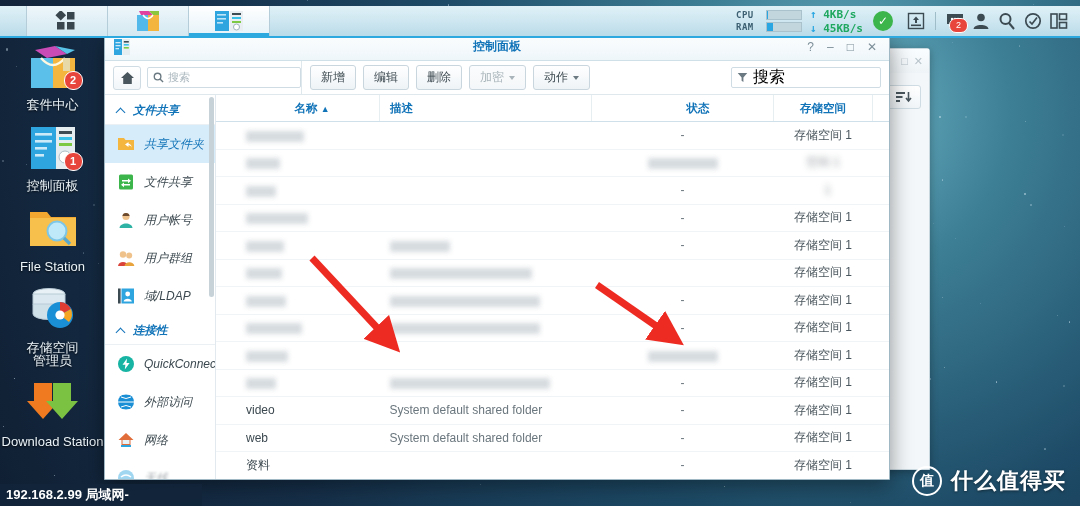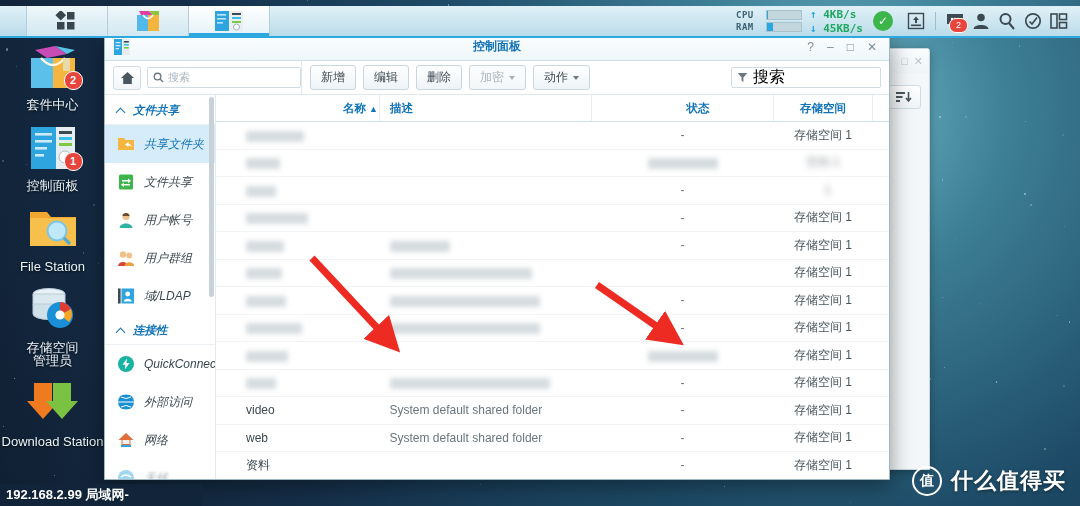--- a/index.html
+++ b/index.html
@@ -91,21 +91,21 @@
     border-top:1.6px solid #1173b8;transform:rotate(45deg);}
   .si{height:38px;display:flex;align-items:center;gap:9px;padding-left:12px;font-size:12px;color:#3b484f;}
   .si.sel{background:#d6ecfa;color:#1173b8;}
   .si-ic{width:18px;height:18px;flex:none;}
   .side-sb{position:absolute;right:1px;top:2px;width:5px;height:200px;background:#c6d2d8;border-radius:3px;}
 
   .content{flex:1;position:relative;display:flex;flex-direction:column;}
   table{border-collapse:collapse;width:100%;table-layout:fixed;}
   th{font-size:11.5px;font-weight:bold;color:#1173b8;height:24px;border-bottom:1px solid #cfe0ea;
     border-right:1px solid #e6eef2;background:#fff;}
-  th.c-name{width:132px;text-align:right;padding-left:30px;}
+  th.c-name{width:132px;text-align:center;padding-left:30px;}
   th.c-desc{width:200px;text-align:left;padding-left:10px;}
   th.c-state{width:148px;text-align:center;padding-left:32px;}
   th.c-vol{width:96px;text-align:center;}
   th.c-pad{width:14px;border-right:none;}
   td{font-size:12px;color:#4a565d;height:24.5px;border-bottom:1px solid #f0f4f6;}
   td.name{padding-left:30px;color:#3b484f;}
   td.desc{padding-left:10px;color:#6a767d;}
   td.state{text-align:center;color:#6a767d;}
   td.vol{text-align:center;color:#4a565d;}
   tr.hl td{background:#d9edfa;}

